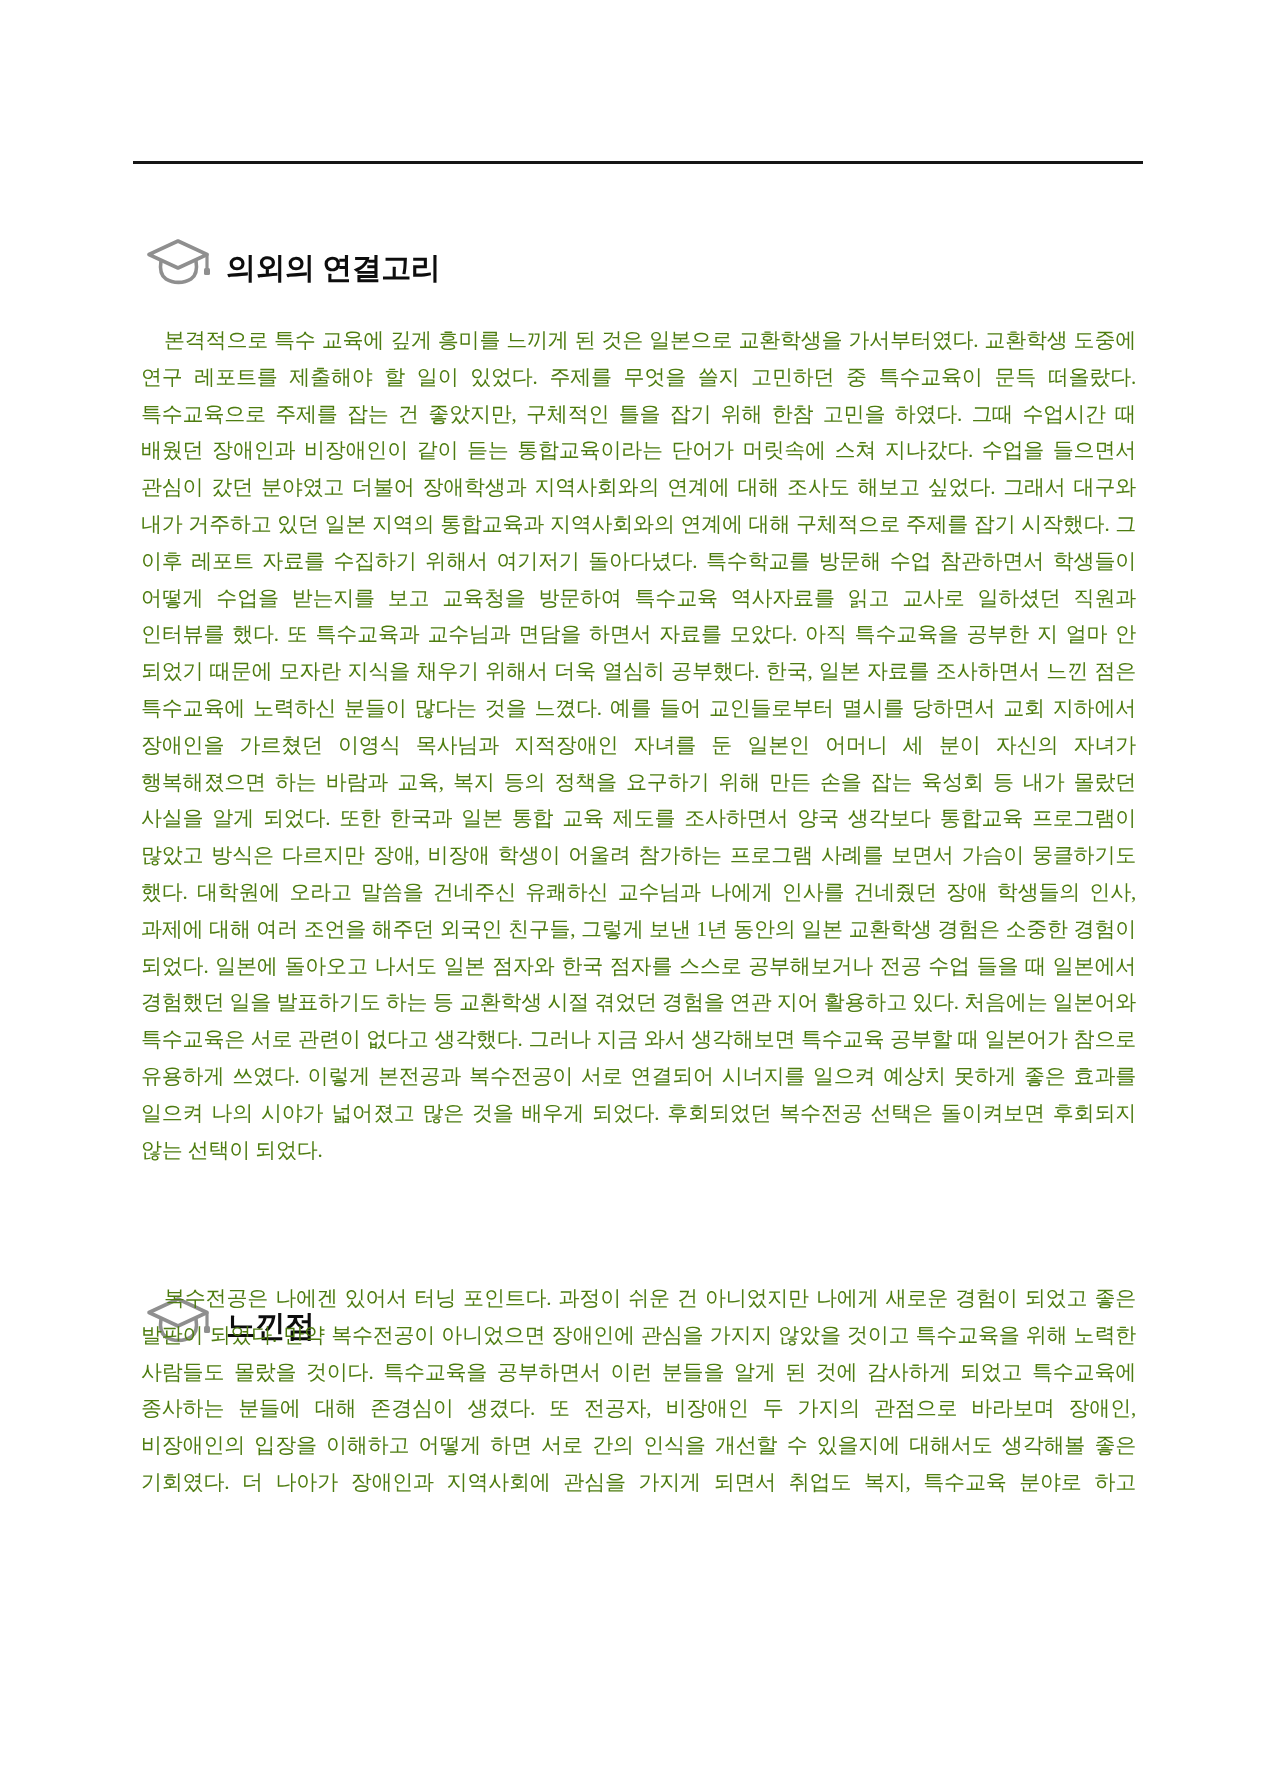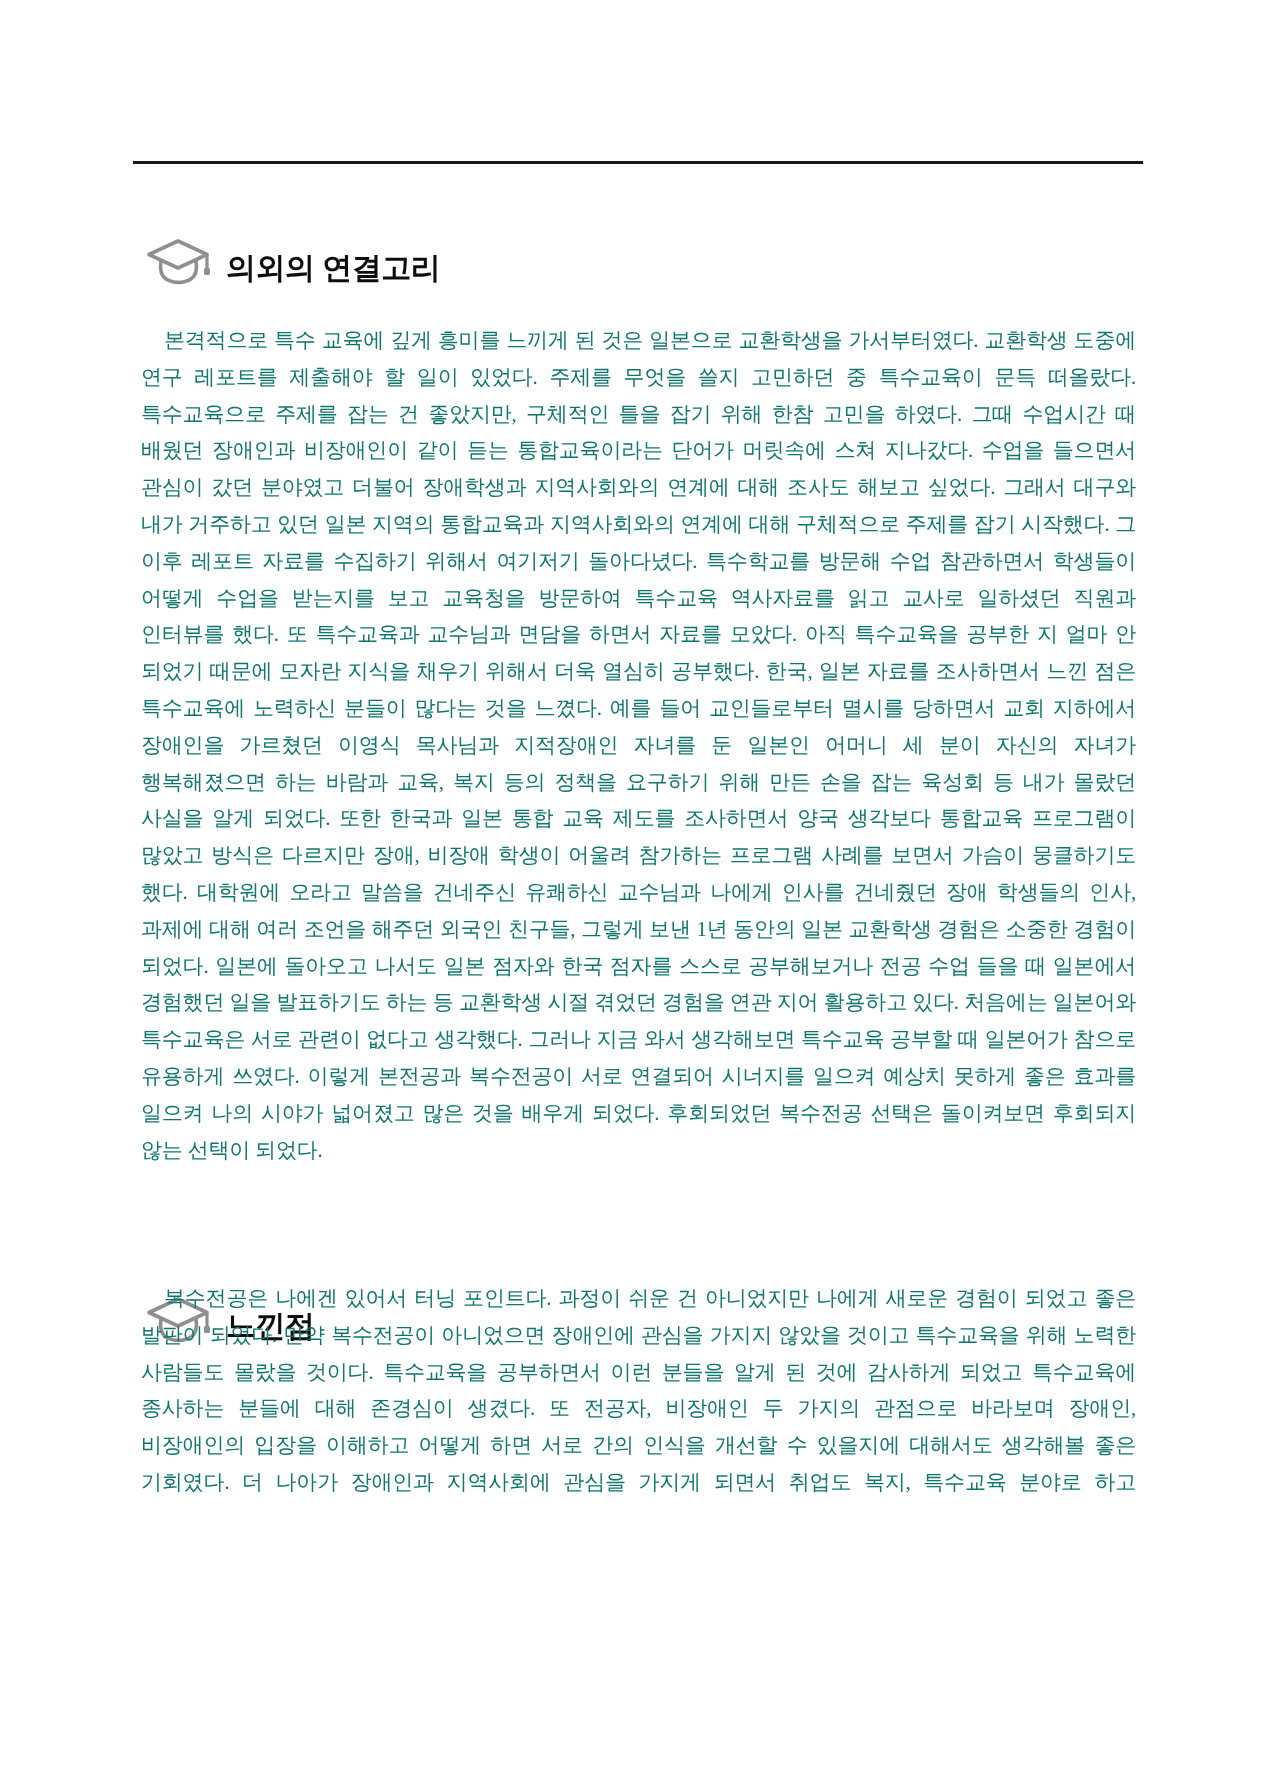--- a/index.html
+++ b/index.html
@@ -56,21 +56,21 @@
     position: absolute;
     left: 141px;
     width: 995px;
     margin: 0;
     font-size: 21px;
     line-height: 36.8px;
     text-align: justify;
     text-indent: 23px;
     letter-spacing: -0.2px;
     word-break: keep-all;
-    color: #0f766e;
+    color: #4d7c0f;
   }
   .para-1 { top: 322px; }
   .para-2 { top: 1280px; }
 
   .page-footer {
     position: absolute;
     left: 145px;
     top: 1650px;
     display: flex;
     align-items: baseline;

